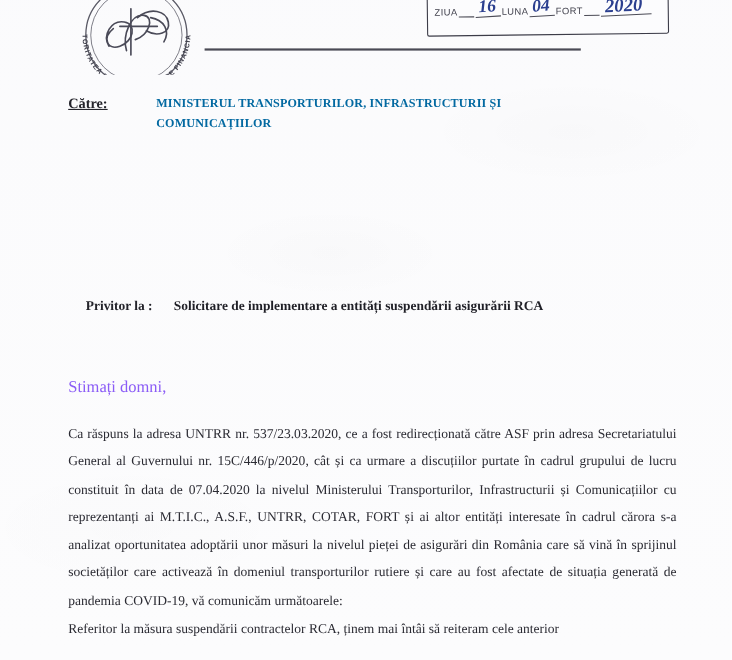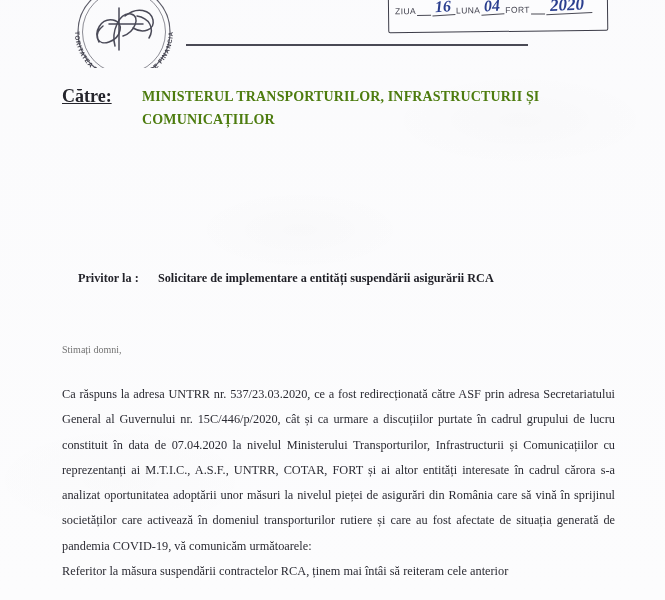--- a/index.html
+++ b/index.html
@@ -114,32 +114,32 @@
   .addr-row {
     position: absolute;
     left: 62px;
     width: 560px;
     display: flex;
   }
   .addr-label {
     width: 80px;
     flex: 0 0 80px;
     font-weight: bold;
-    font-size: 18px;
+    font-size: 13px;
     color: #24242b;
     text-decoration: underline;
   }
   .addr-body {
     flex: 1;
   }
   .addr-line {
     font-weight: bold;
-    font-size: 14px;
+    font-size: 11px;
     letter-spacing: 0.15px;
-    color: #4d7c0f;
+    color: #0369a1;
     line-height: 1.62;
   }
   .addr-sub {
     font-weight: bold;
     font-size: 11.6px;
     color: #24242b;
     line-height: 1.62;
   }
 
   .recipient-1 { top: 86px; }
@@ -164,22 +164,22 @@
     font-weight: bold;
     font-size: 12.2px;
     color: #1f1f26;
   }
 
   
   .salutation {
     position: absolute;
     left: 62px;
     top: 344px;
-    font-size: 10px;
-    color: #737373;
+    font-size: 15px;
+    color: #8b5cf6;
   }
   .body-block {
     position: absolute;
     left: 62px;
     top: 382px;
     width: 553px;
   }
   .body-para {
     font-size: 12.3px;
     line-height: 25.3px;

